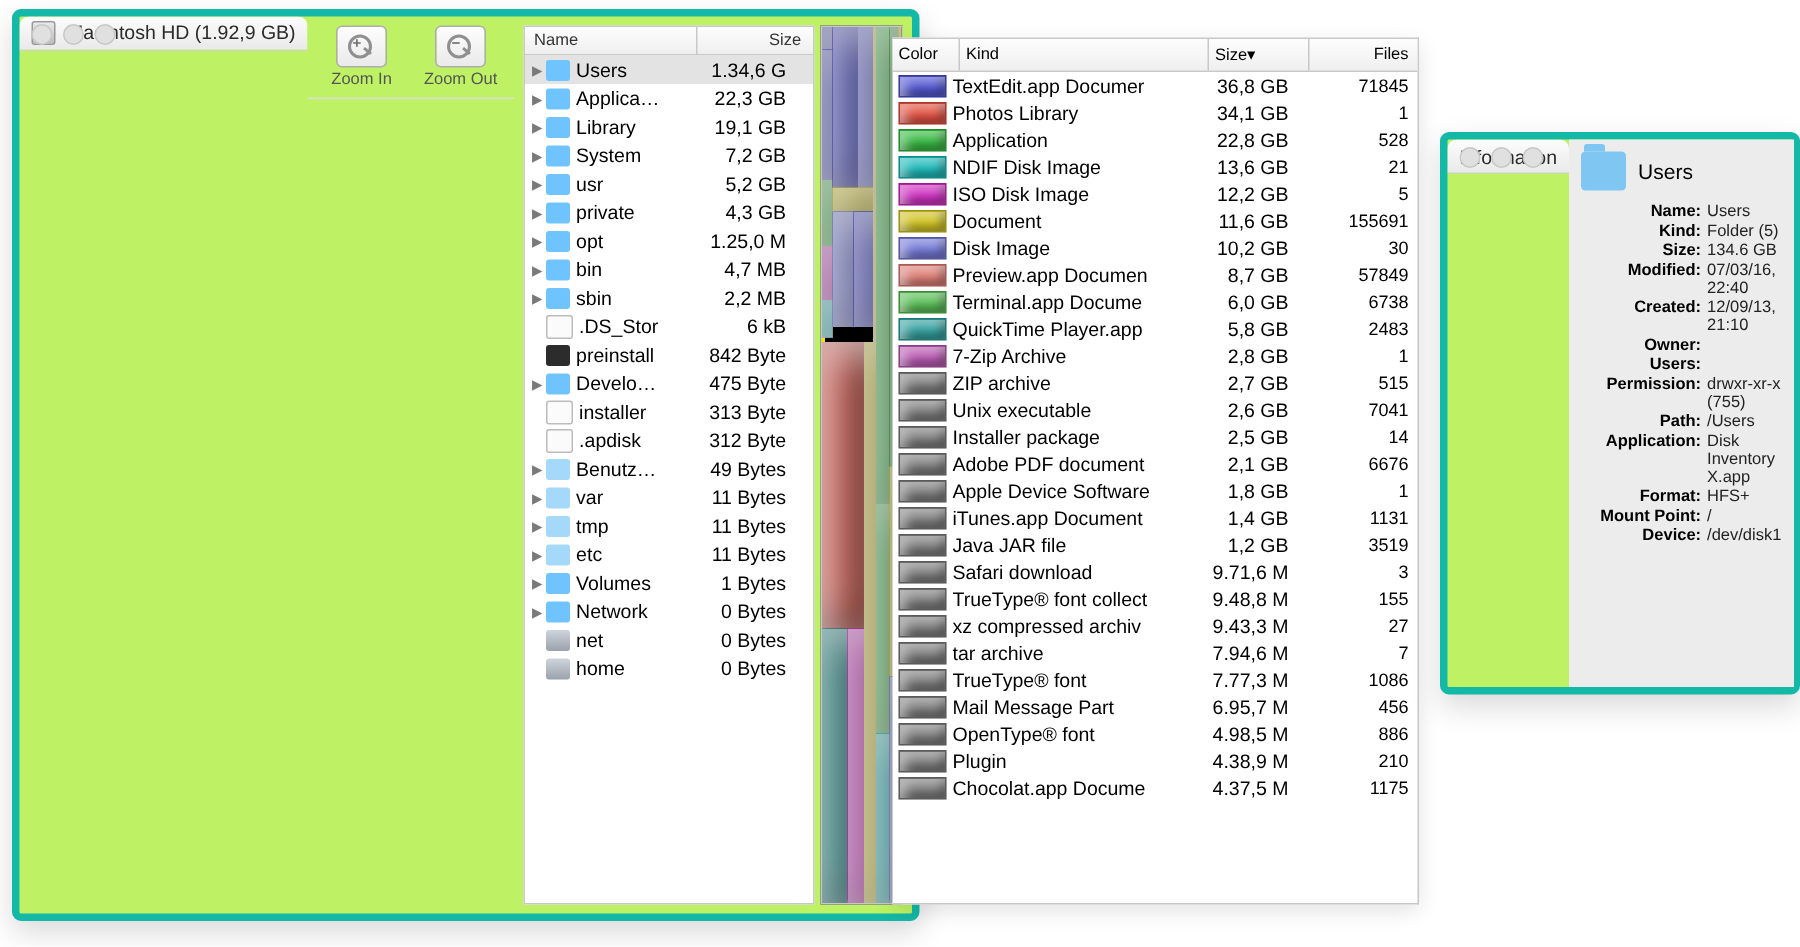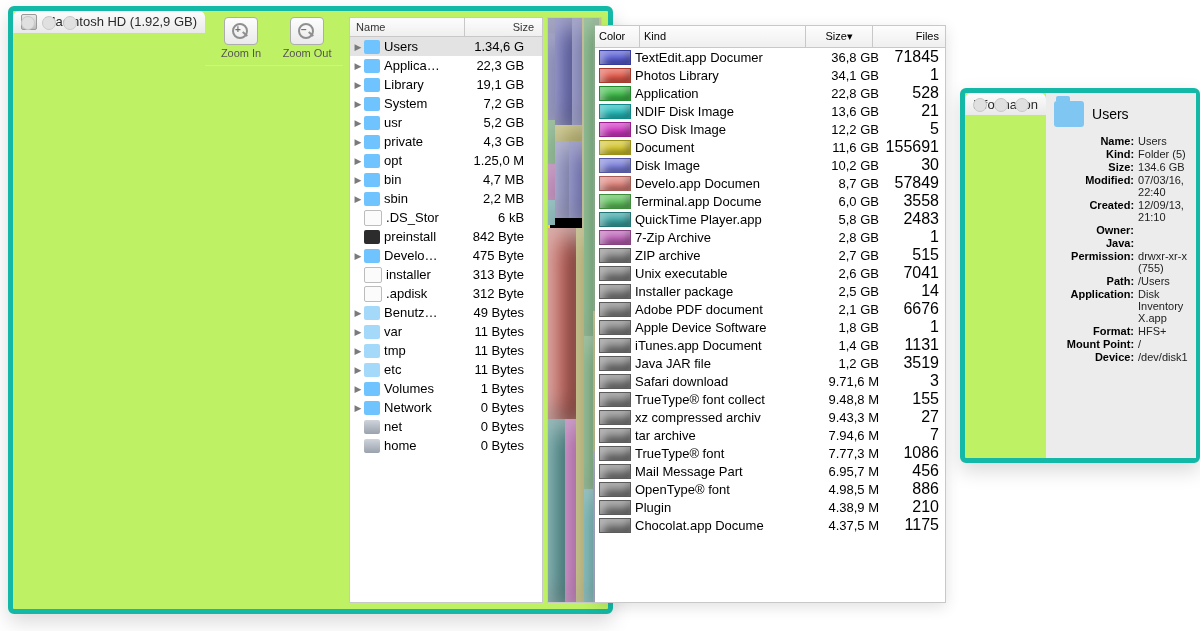--- a/index.html
+++ b/index.html
@@ -194,29 +194,29 @@
     border: 1px solid #c8c8c8;
     border-left: none;
     box-shadow: 0 4px 14px rgba(0,0,0,0.12);
     overflow: hidden;
   }
   .dr-headers { display:flex; background:linear-gradient(#fdfdfd,#efefef); border-bottom:1px solid #c8c8c8; font-size:11px; }
   .dr-headers > div { padding:4px 4px; border-right:1px solid #c8c8c8; }
   .dr-headers > div:last-child { border-right:none; }
   .dr-color { width: 36px; }
   .dr-kind  { flex:1; }
-  .dr-size  { width: 58px; text-align:center; }
+  .dr-size  { width: 58px; text-align:left; }
   .dr-files { width: 62px; text-align:right; padding-right:6px !important; }
   .k-row { display:flex; align-items:center; height:18px; }
   .k-sw { width:30px; height:13px; margin:0 4px; border:1px solid rgba(0,0,0,0.25);
     box-shadow: inset 4px 4px 8px rgba(255,255,255,0.5), inset -3px -3px 6px rgba(0,0,0,0.4);
   }
   .k-kind  { flex:1; white-space:nowrap; overflow:hidden; font-size:13px; }
   .k-size  { width: 56px; text-align:right; font-size:13px; }
-  .k-files { width: 60px; text-align:right; padding-right:6px; font-size:16px; }
+  .k-files { width: 60px; text-align:right; padding-right:6px; font-size:12px;margin-left:20px; }
 
   
   .info-window {
     left: 960px; top: 88px;
     width: 230px; height: 365px;
   }
   .info-body { padding: 8px; background:#ececec; flex:1; }
   .info-head {
     display:flex; align-items:center; gap:8px; margin-bottom:8px;
   }
@@ -482,29 +482,29 @@
         <span class="k-files">155691</span>
       </div>
       <div class="k-row">
         <span class="k-sw" style="background:#6f74d7"></span>
         <span class="k-kind">Disk Image</span>
         <span class="k-size">10,2 GB</span>
         <span class="k-files">30</span>
       </div>
       <div class="k-row">
         <span class="k-sw" style="background:#de7a72"></span>
-        <span class="k-kind">Develo.app Documen</span>
+        <span class="k-kind">Preview.app Documen</span>
         <span class="k-size">8,7 GB</span>
         <span class="k-files">57849</span>
       </div>
       <div class="k-row">
         <span class="k-sw" style="background:#53bd4f"></span>
         <span class="k-kind">Terminal.app Docume</span>
         <span class="k-size">6,0 GB</span>
-        <span class="k-files">3558</span>
+        <span class="k-files">6738</span>
       </div>
       <div class="k-row">
         <span class="k-sw" style="background:#2b9d9d"></span>
         <span class="k-kind">QuickTime Player.app</span>
         <span class="k-size">5,8 GB</span>
         <span class="k-files">2483</span>
       </div>
       <div class="k-row">
         <span class="k-sw" style="background:#b754b1"></span>
         <span class="k-kind">7-Zip Archive</span>
@@ -630,21 +630,21 @@
       <div class="l">Kind:</div>
         <div class="v">Folder (5)</div>
       <div class="l">Size:</div>
         <div class="v">134.6 GB</div>
       <div class="l">Modified:</div>
         <div class="v">07/03/16, 22:40</div>
       <div class="l">Created:</div>
         <div class="v">12/09/13, 21:10</div>
       <div class="l">Owner:</div>
         <div class="v"></div>
-      <div class="l">Java:</div>
+      <div class="l">Users:</div>
         <div class="v"></div>
       <div class="l">Permission:</div>
         <div class="v">drwxr-xr-x (755)</div>
       <div class="l">Path:</div>
         <div class="v">/Users</div>
       <div class="l">Application:</div>
         <div class="v">Disk Inventory X.app</div>
       <div class="l">Format:</div>
         <div class="v">HFS+</div>
       <div class="l">Mount Point:</div>

